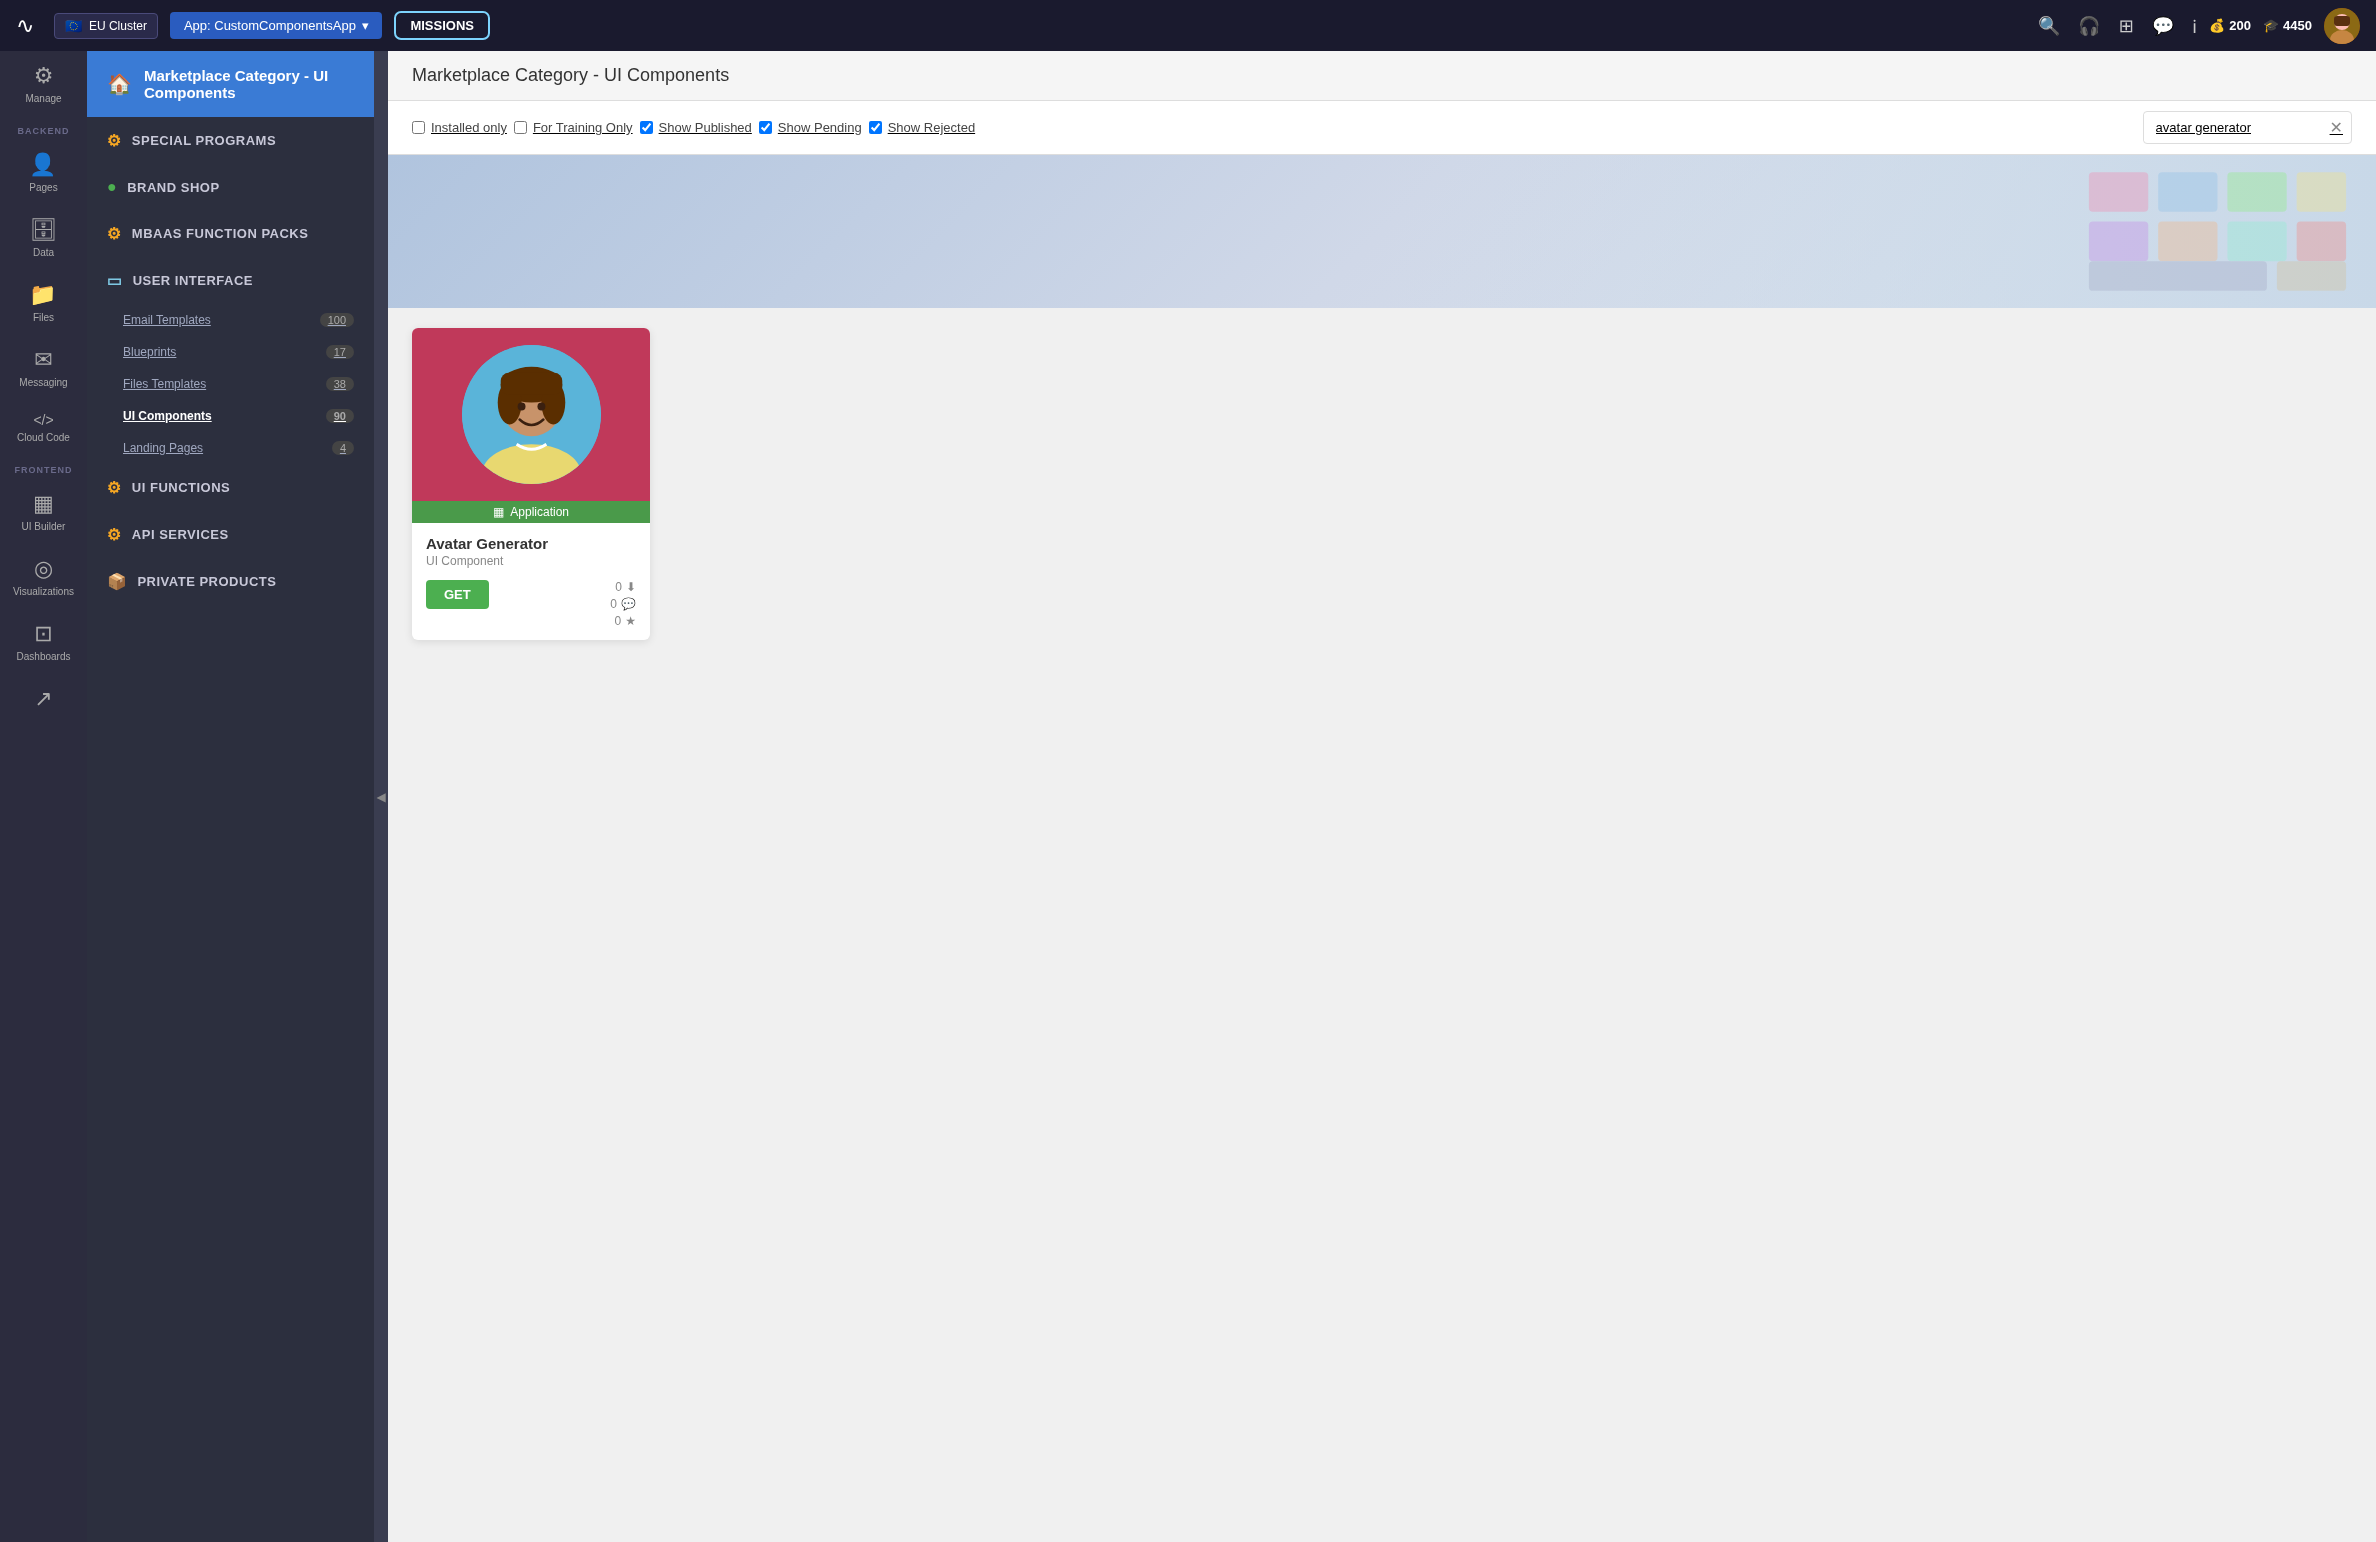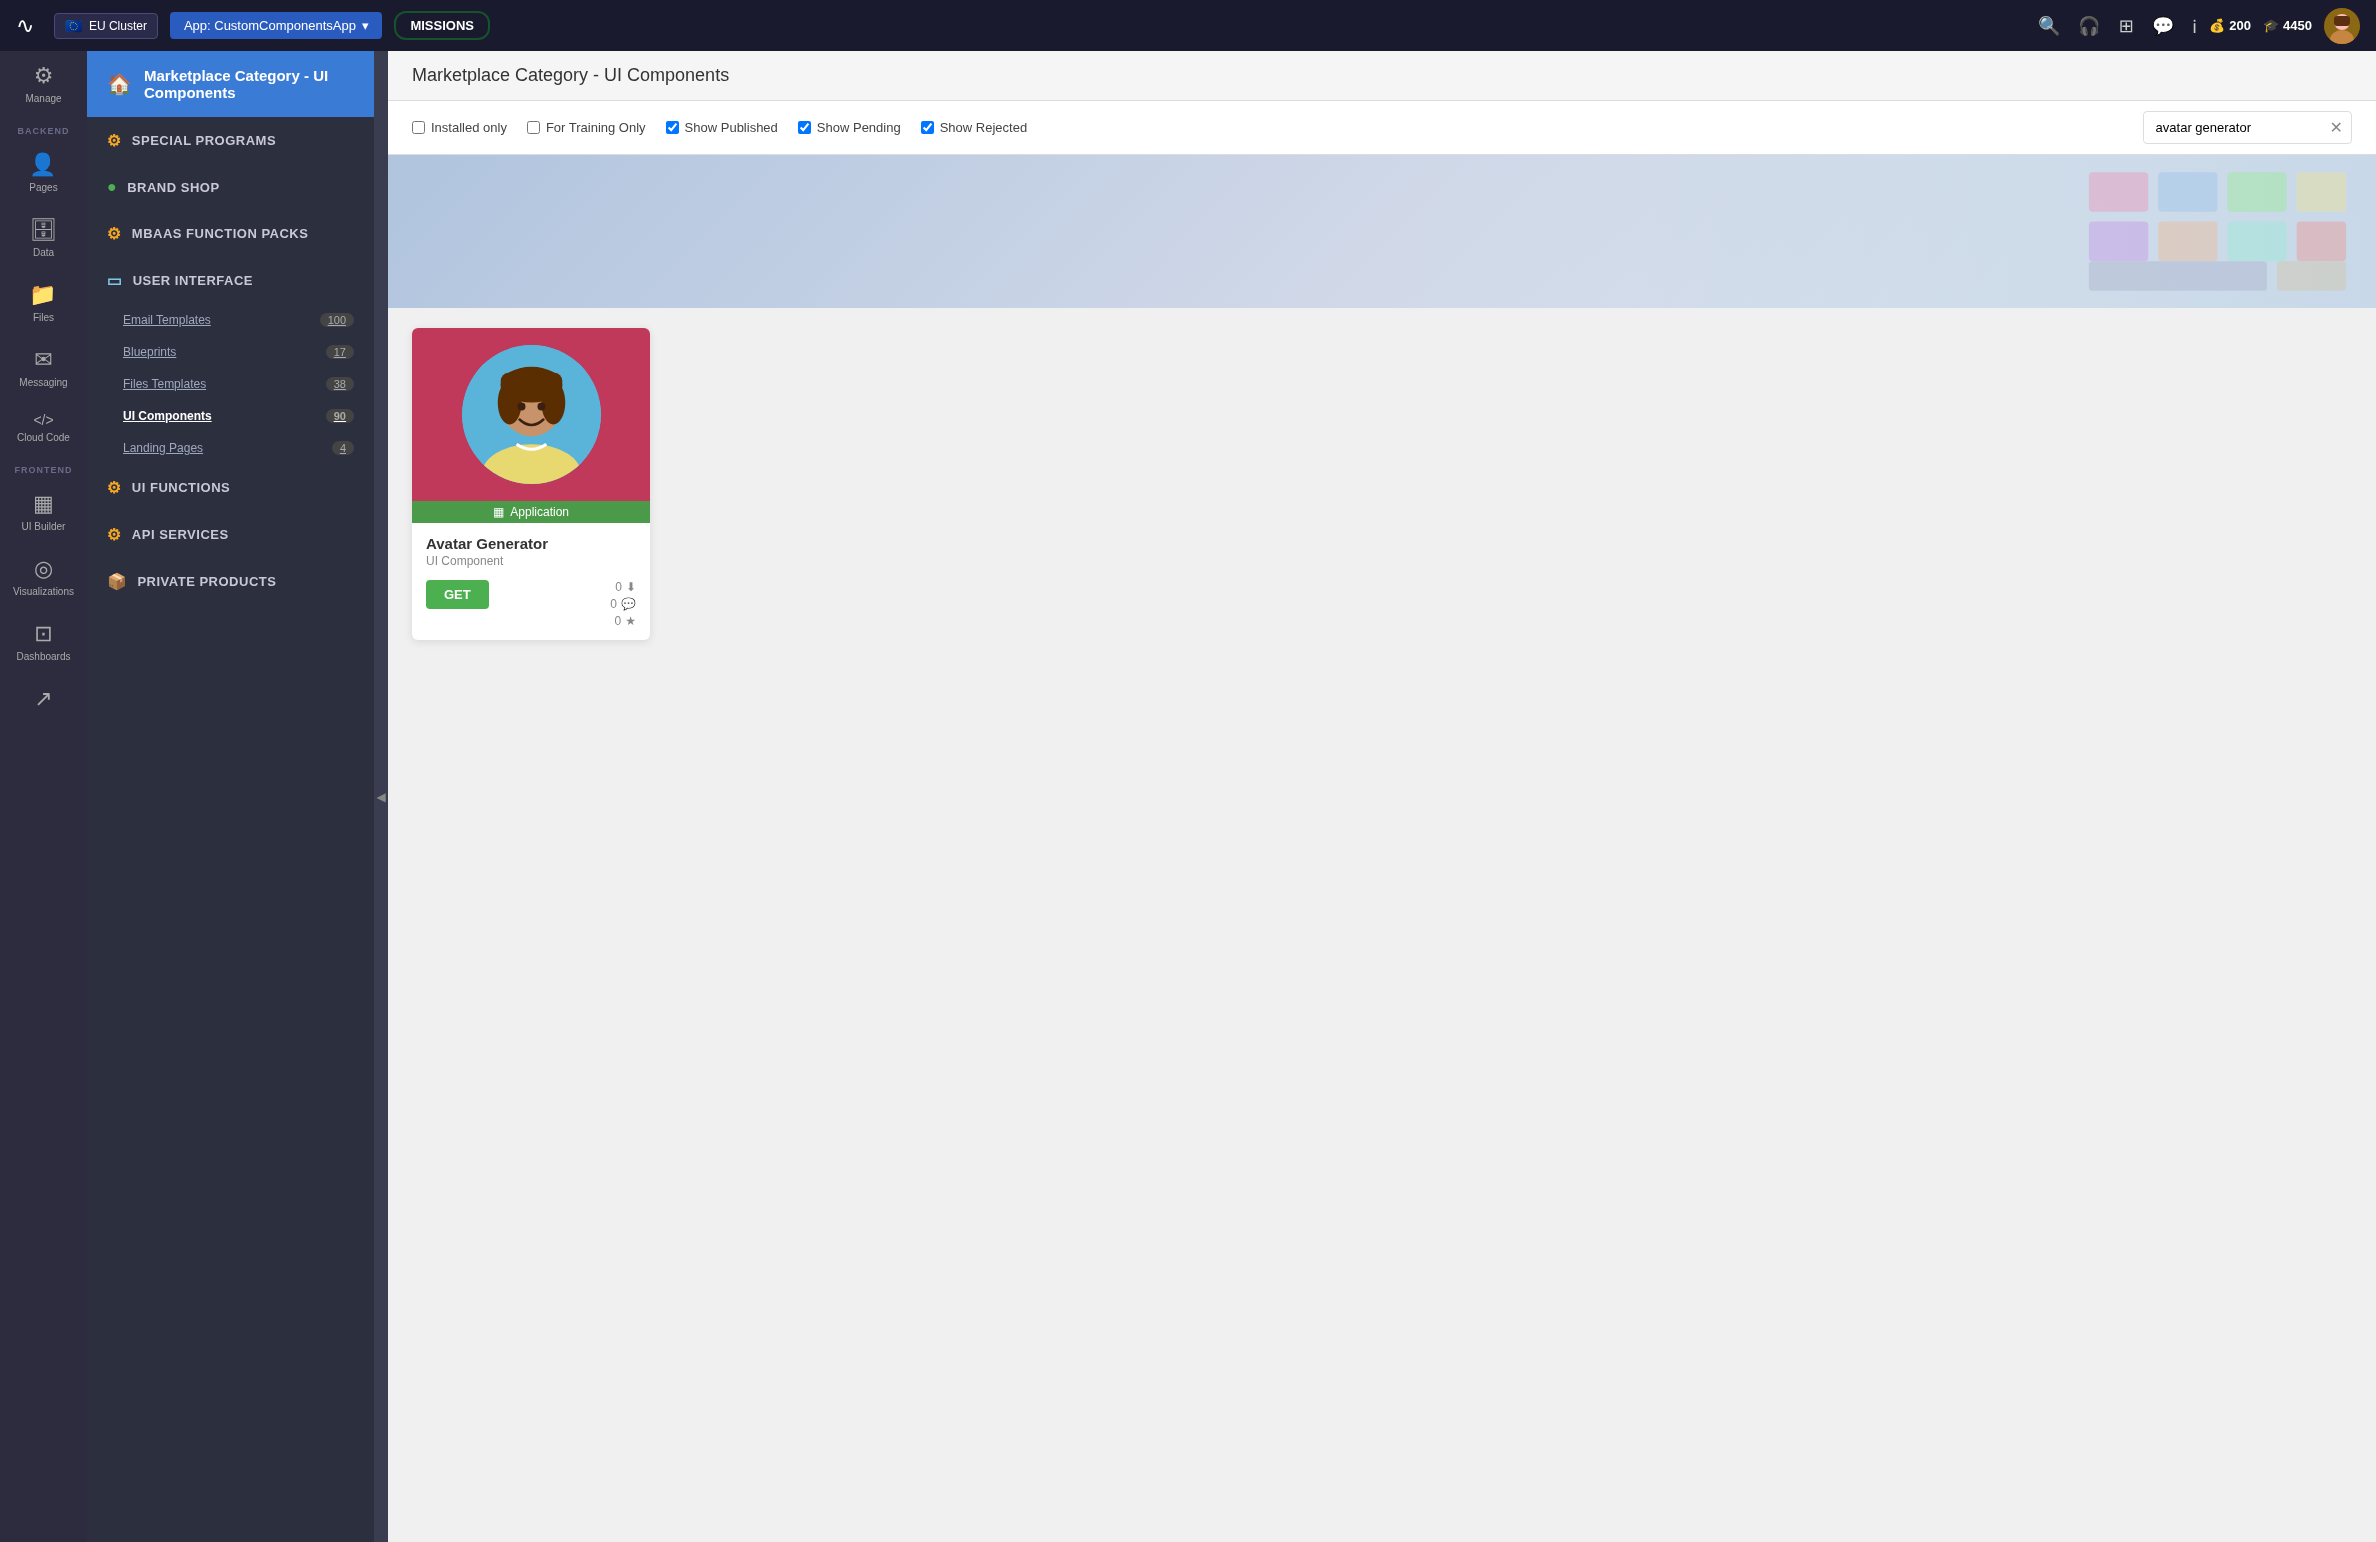--- a/index.html
+++ b/index.html
@@ -34,24 +34,24 @@
       padding: 6px 14px;
       border-radius: 4px;
       font-size: 13px;
       display: flex;
       align-items: center;
       gap: 6px;
       cursor: pointer;
     }
     .topnav-missions {
       background: transparent;
-      border: 2px solid #14532d;
+      border: 2px solid #7dd3fc;
       color: white;
       padding: 5px 14px;
-      border-radius: 12px;
+      border-radius: 7px;
       font-size: 13px;
       font-weight: bold;
       cursor: pointer;
     }
     .topnav-spacer { flex: 1; }
     .topnav-icons { display: flex; align-items: center; gap: 18px; color: #aaa; font-size: 18px; }
     .topnav-icon { cursor: pointer; color: #ccc; }
     .topnav-badge {
       display: flex;
       align-items: center;
@@ -207,21 +207,22 @@
       color: #333;
     }
 
     
     .filter-bar {
       background: white;
       border-bottom: 1px solid #ddd;
       padding: 10px 24px;
       display: flex;
       align-items: center;
-      gap: 20px;
+      gap: 7px;
+      text-decoration: underline;
     }
     .filter-checkbox {
       display: flex;
       align-items: center;
       gap: 6px;
       font-size: 13px;
       color: #444;
       cursor: pointer;
     }
     .filter-checkbox input[type="checkbox"] { cursor: pointer; }

